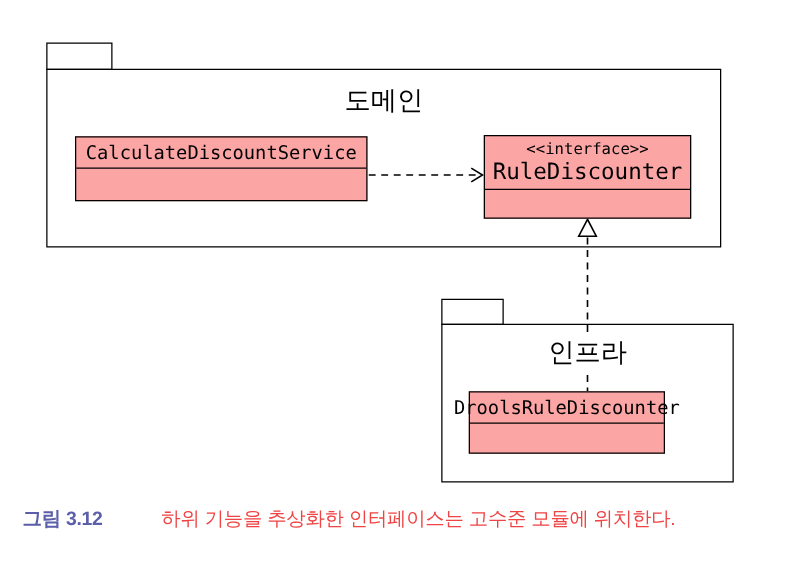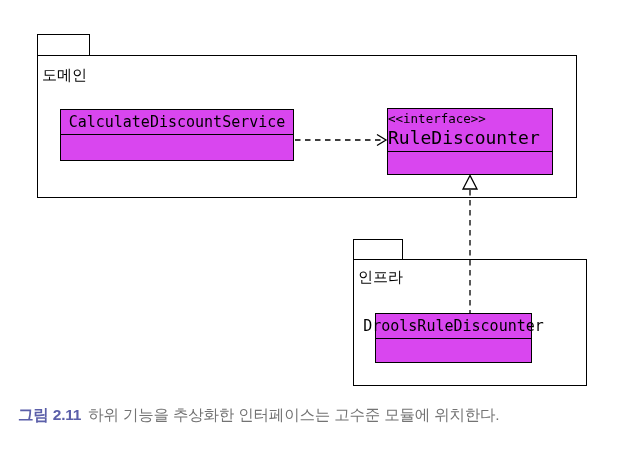--- a/index.html
+++ b/index.html
@@ -10,50 +10,50 @@
   svg.connectors { position:absolute; left:0; top:0; }
 
   
   .pkg-tab {
     position:absolute; border:1.2px solid #000; background:#fff; box-sizing:border-box;
   }
   .pkg-body {
     position:absolute; border:1.2px solid #000; background:transparent; box-sizing:border-box;
   }
   .pkg-label {
-    width:100%; text-align:left; font-size:15px; color:#000;
+    width:100%; text-align:center; font-size:21px; color:#000;
   }
   .pkg-label span { background:#fff; padding:0 4px; display:inline-block; }
 
   
   .cls {
-    position:absolute; border:1.5px solid #000; background:#d946ef; box-sizing:border-box;
+    position:absolute; border:1.5px solid #000; background:#fca5a5; box-sizing:border-box;
     display:flex; flex-direction:column;
     font-family:"DejaVu Sans Mono", monospace; color:#000;
   }
   .cls-name {
     border-bottom:1.5px solid #000; box-sizing:border-box;
     display:flex; align-items:center; justify-content:center;
     font-size:15px;
   }
   .cls-name-2line {
     border-bottom:1.5px solid #000; box-sizing:border-box;
-    display:flex; flex-direction:column; justify-content:center;
+    display:flex; flex-direction:column; align-items:center; justify-content:center;
     line-height:1.25;
   }
   .stereotype { font-size:12.5px; }
   .iface-name { font-size:18px; }
   .cls-empty { flex:1; }
 
   
   .caption {
     position:absolute; white-space:nowrap; font-size:15.5px; letter-spacing:-0.2px;
   }
   .caption .fig-label { color:#5b5fa9; font-weight:700; margin-right:7px; }
-  .caption .fig-text  { color:#737373; font-weight:500; }
+  .caption .fig-text  { color:#ef4444; font-weight:500;margin-left:40px; }
 </style>
 </head>
 <body>
 
 <div class="canvas">
 
   <svg class="connectors" width="634" height="462" viewBox="0 0 634 462">
 
     <g stroke="#000" stroke-width="1.3" fill="none">
       <line x1="295" y1="140" x2="382" y2="140" stroke-dasharray="5.5,4.5"></line>
@@ -92,16 +92,16 @@
     </div>
     <div class="cls-empty"></div>
   </div>
 
   <div class="cls" style="left:375px; top:313px; width:157px; height:50px">
     <div class="cls-name" style="height:25px">DroolsRuleDiscounter</div>
     <div class="cls-empty"></div>
   </div>
 
   <div class="caption" style="left:18px; top:405px">
-    <span class="fig-label">그림 2.11</span><span class="fig-text">하위 기능을 추상화한 인터페이스는 고수준 모듈에 위치한다.</span>
+    <span class="fig-label">그림 3.12</span><span class="fig-text">하위 기능을 추상화한 인터페이스는 고수준 모듈에 위치한다.</span>
   </div>
 
 </div>
 
 </body></html>

